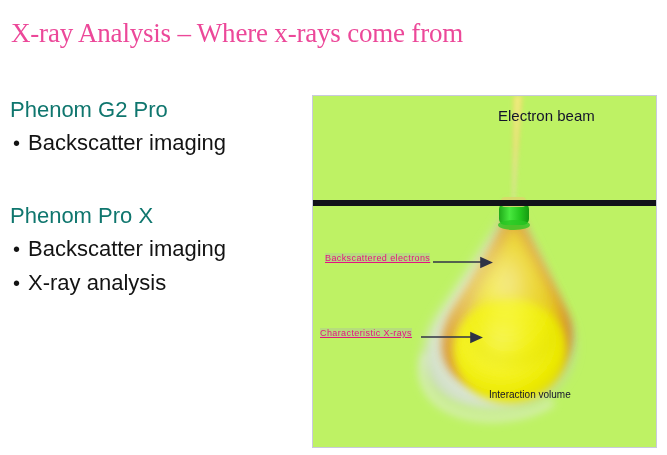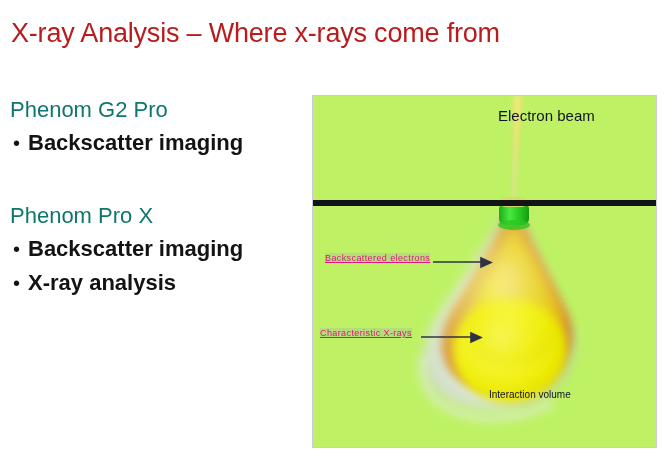--- a/index.html
+++ b/index.html
@@ -15,25 +15,25 @@
     font-family: "Liberation Sans", sans-serif;
     background: #ffffff;
   }
 
   
   #slide-title {
     position: absolute;
     left: 11px;
     top: 16px;
     width: 650px;
-    font-family: Liberation Sans, sans-serif;
+    font-family: Liberation Serif, serif;
     font-size: 27px;
     font-weight: normal;
     letter-spacing: -0.2px;
-    color: #b91c1c;
+    color: #ec4899;
     white-space: nowrap;
     line-height: 34px;
   }
 
   
   #body-column {
     position: absolute;
     left: 10px;
     top: 94px;
     width: 295px;
@@ -60,21 +60,20 @@
     line-height: 34px;
     padding-left: 3px;
     box-sizing: border-box;
   }
   .bullet-text {
     font-family: "Liberation Sans", sans-serif;
     font-size: 22px;
     color: #131313;
     line-height: 34px;
     white-space: nowrap;
-    font-weight: bold;
   }
   .spacer-gap { height: 24px; }
 
   
   #diagram {
     position: absolute;
     left: 313px;
     top: 96px;
     width: 343px;
     height: 351px;

